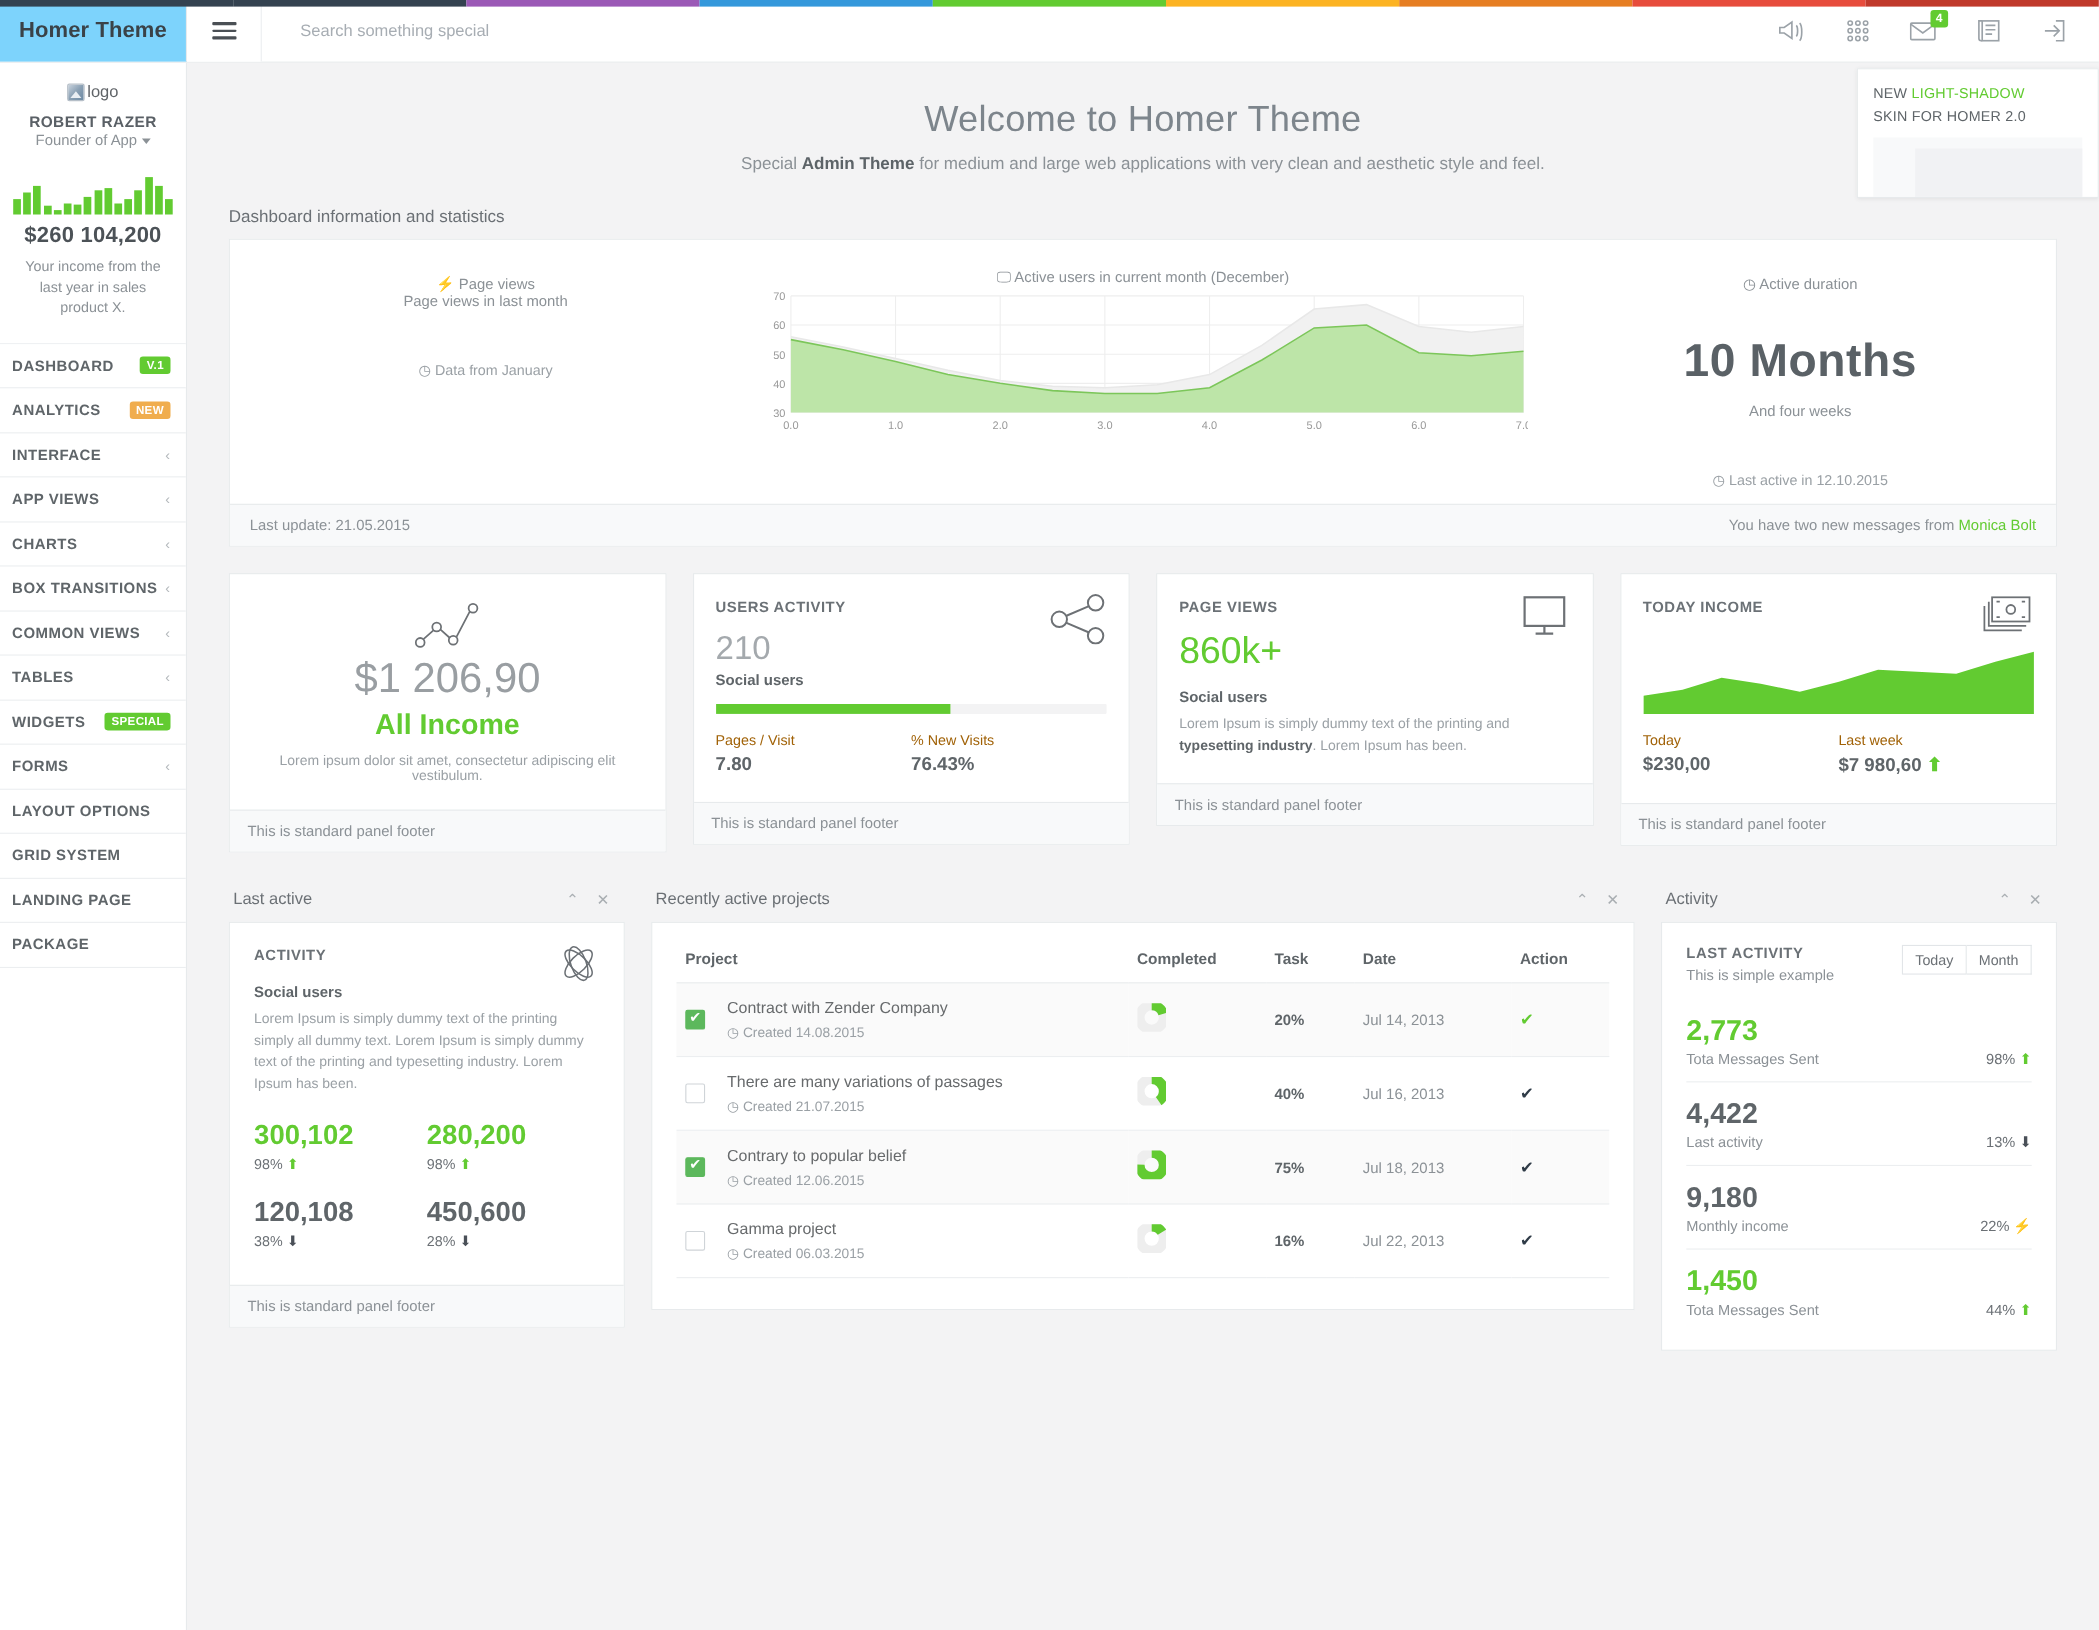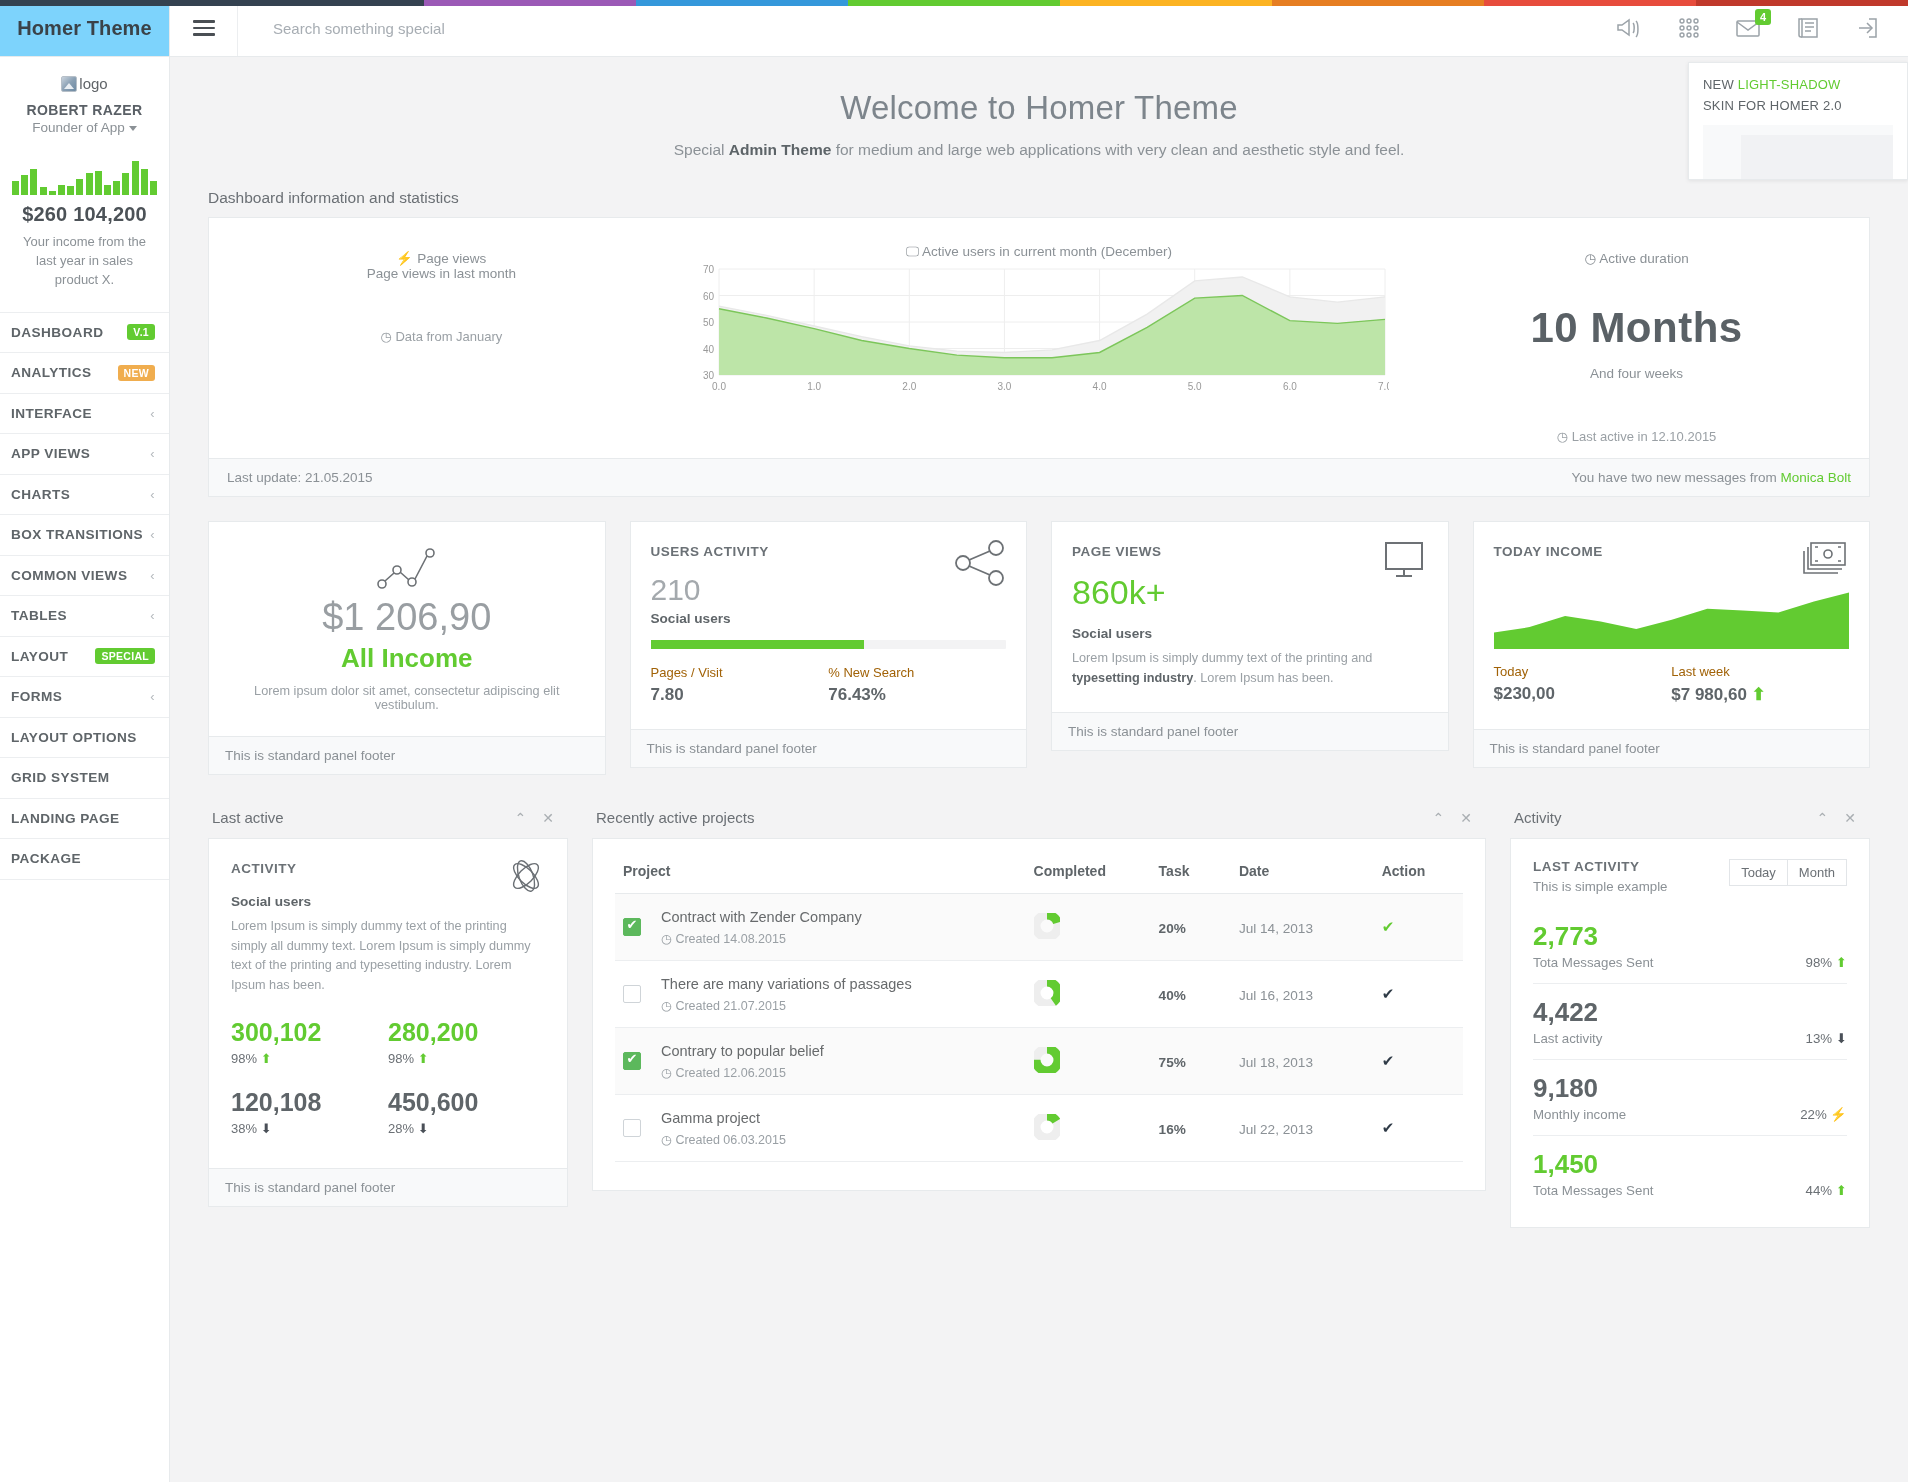--- a/index.html
+++ b/index.html
@@ -305,21 +305,21 @@
       </div>
       <div class="menu-item">
         <span>COMMON VIEWS</span>
         <span class="mi-chev">‹</span>
       </div>
       <div class="menu-item">
         <span>TABLES</span>
         <span class="mi-chev">‹</span>
       </div>
       <div class="menu-item">
-        <span>LAYOUT</span>
+        <span>WIDGETS</span>
         <span class="mi-badge" style="background: rgb(98, 203, 49);">SPECIAL</span>
       </div>
       <div class="menu-item">
         <span>FORMS</span>
         <span class="mi-chev">‹</span>
       </div>
       <div class="menu-item">
         <span>LAYOUT OPTIONS</span>
         <span></span>
       </div>
@@ -437,21 +437,21 @@
           <div class="sub-bold">Social users</div>
           <div class="progress">
             <i style="width:60%"></i>
           </div>
           <div class="twocol">
             <div>
               <div class="kv-label">Pages / Visit</div>
               <div class="kv-val">7.80</div>
             </div>
             <div>
-              <div class="kv-label">% New Search</div>
+              <div class="kv-label">% New Visits</div>
               <div class="kv-val">76.43%</div>
             </div>
           </div>
         </div>
         <div class="w-foot">This is standard panel footer</div>
       </div>
       <div class="w">
         <div class="w-body">
           <span class="w-icon"><svg width="48" height="42" viewBox="0 0 48 42" fill="none" stroke="#6d7175" stroke-width="2">
               <rect x="6" y="3" width="36" height="26"></rect>

